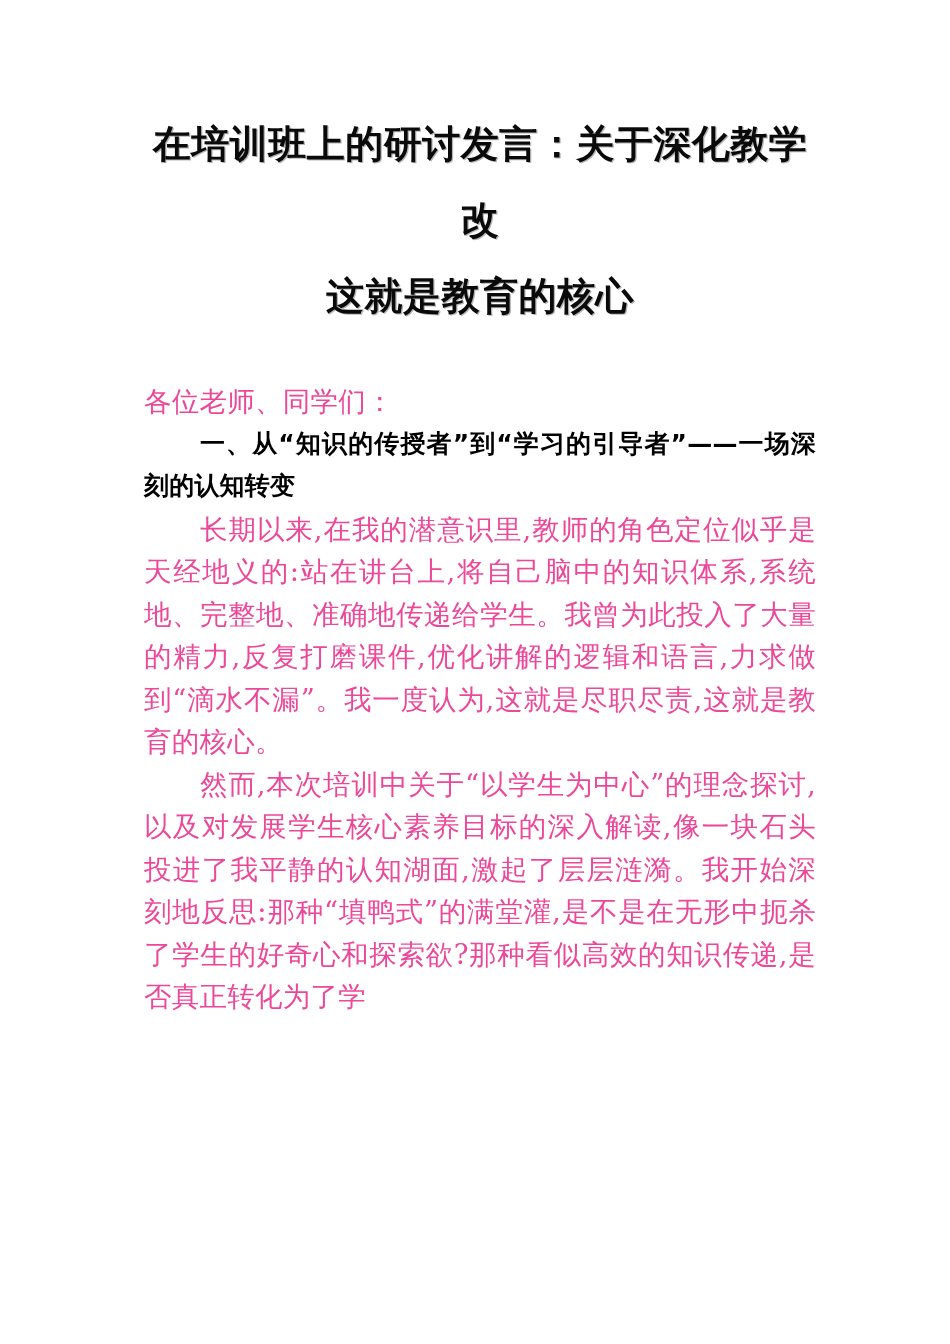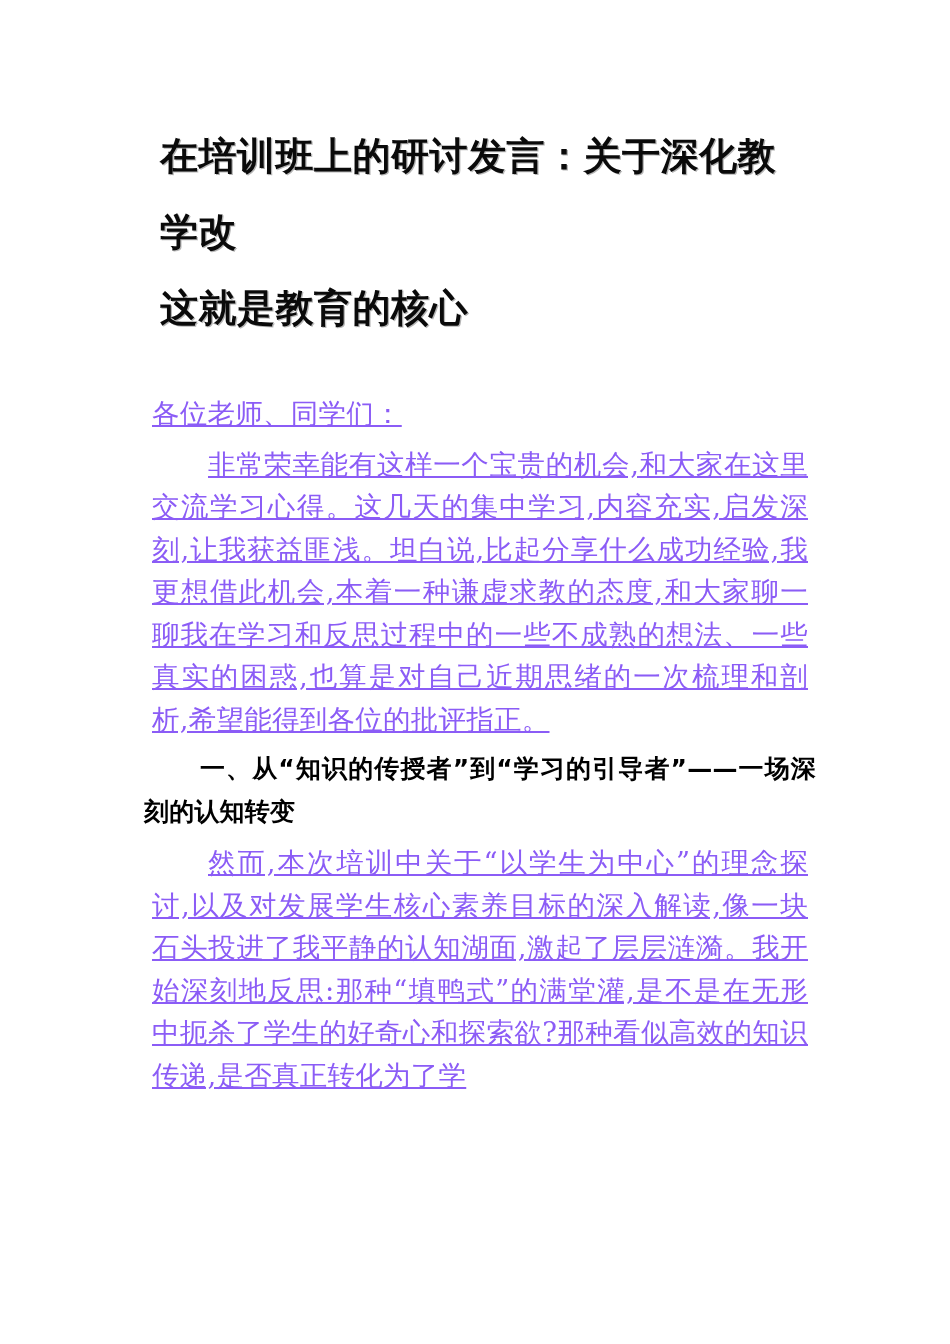--- a/index.html
+++ b/index.html
@@ -27,49 +27,49 @@
 
   .content {
     position: absolute;
     left: 144px;
     top: 0;
     width: 672px;
   }
 
   
   .doc-title {
-    margin: 16px;
+    margin: 4px;
     padding-top: 102px;
     font-family: "Liberation Serif", "DejaVu Serif", serif;
     font-weight: 700;
     font-size: 38px;
     line-height: 76px;
+    text-align: center;
     letter-spacing: 0.5px;
     color: #0a0a0a;
     text-shadow: 1.2px 1.2px 0.6px rgba(120,120,120,0.55);
     word-break: break-all;
   }
 
   
   .body-block {
     margin-top: 46px;
   }
 
   p.para {
-    margin: 8px;
+    margin: 0;
     font-family: "DejaVu Serif", "Liberation Serif", serif;
     font-size: 27.5px;
     line-height: 42.5px;
     text-align: justify;
     text-justify: inter-character;
     letter-spacing: 0.25px;
-    color: #8b5cf6;
+    color: #ec4899;
     word-break: break-all;
     font-weight: 400;
-    text-decoration: underline;
   }
 
   p.para.indent {
     text-indent: 56px;
   }
 
   p.para.noindent {
     text-indent: 0;
   }
 
@@ -97,22 +97,22 @@
     <h1 class="doc-title">
       <span style="display: block;">在培训班上的研讨发言：关于深化教学改</span>
       <span style="display: block;">这就是教育的核心</span>
     </h1>
 
     <div class="body-block">
 
       <p class="para noindent">各位老师、同学们：</p>
 
 
-      <p class="para indent">非常荣幸能有这样一个宝贵的机会,和大家在这里交流学习心得。这几天的集中学习,内容充实,启发深刻,让我获益匪浅。坦白说,比起分享什么成功经验,我更想借此机会,本着一种谦虚求教的态度,和大家聊一聊我在学习和反思过程中的一些不成熟的想法、一些真实的困惑,也算是对自己近期思绪的一次梳理和剖析,希望能得到各位的批评指正。</p>
 
       <p class="heading">一、从“知识的传授者”到“学习的引导者”——一场深刻的认知转变</p>
 
+      <p class="para indent">长期以来,在我的潜意识里,教师的角色定位似乎是天经地义的:站在讲台上,将自己脑中的知识体系,系统地、完整地、准确地传递给学生。我曾为此投入了大量的精力,反复打磨课件,优化讲解的逻辑和语言,力求做到“滴水不漏”。我一度认为,这就是尽职尽责,这就是教育的核心。</p>
 
       <p class="para indent">然而,本次培训中关于“以学生为中心”的理念探讨,以及对发展学生核心素养目标的深入解读,像一块石头投进了我平静的认知湖面,激起了层层涟漪。我开始深刻地反思:那种“填鸭式”的满堂灌,是不是在无形中扼杀了学生的好奇心和探索欲?那种看似高效的知识传递,是否真正转化为了学</p>
 
     </div>
   </div>
 </div>
 
 </body></html>

